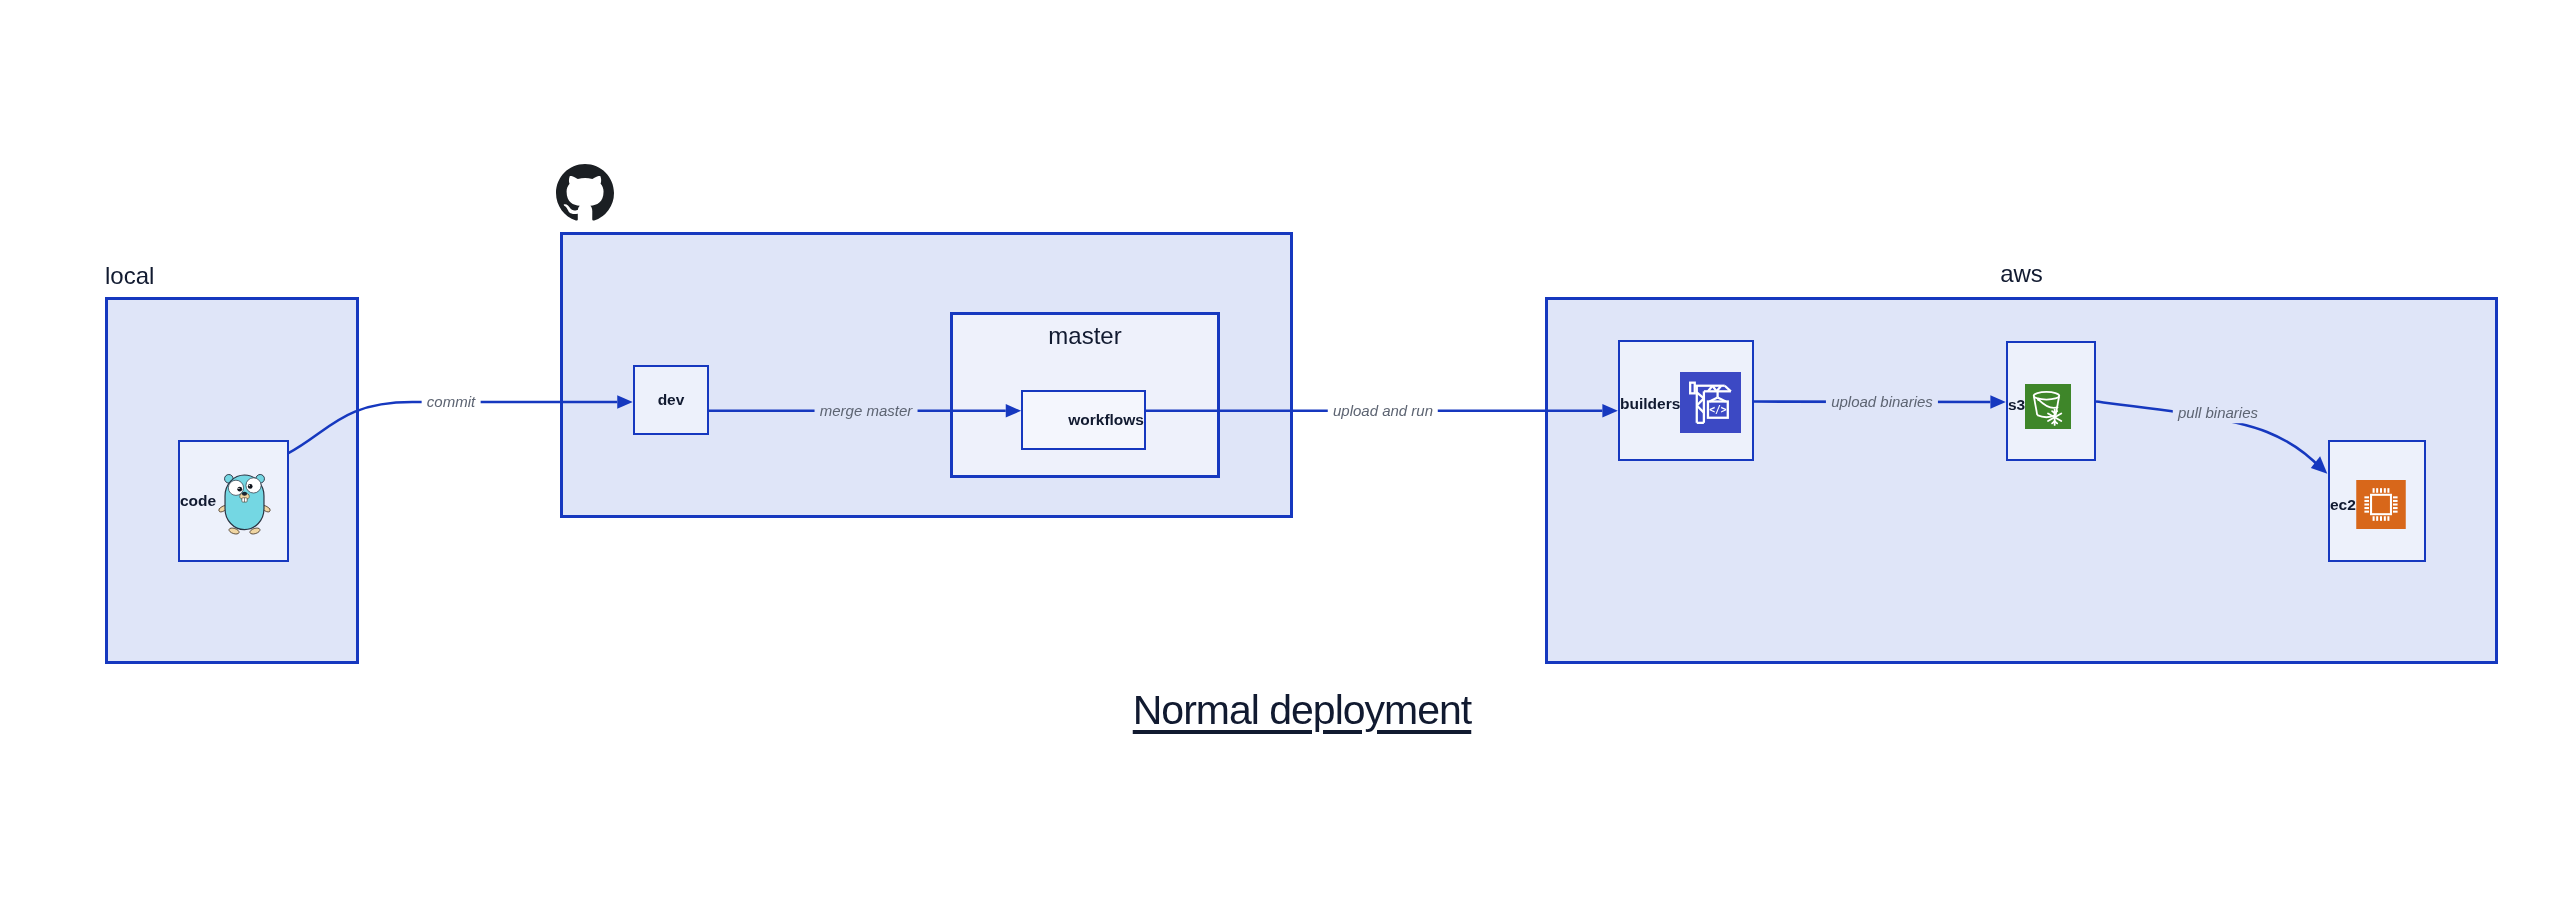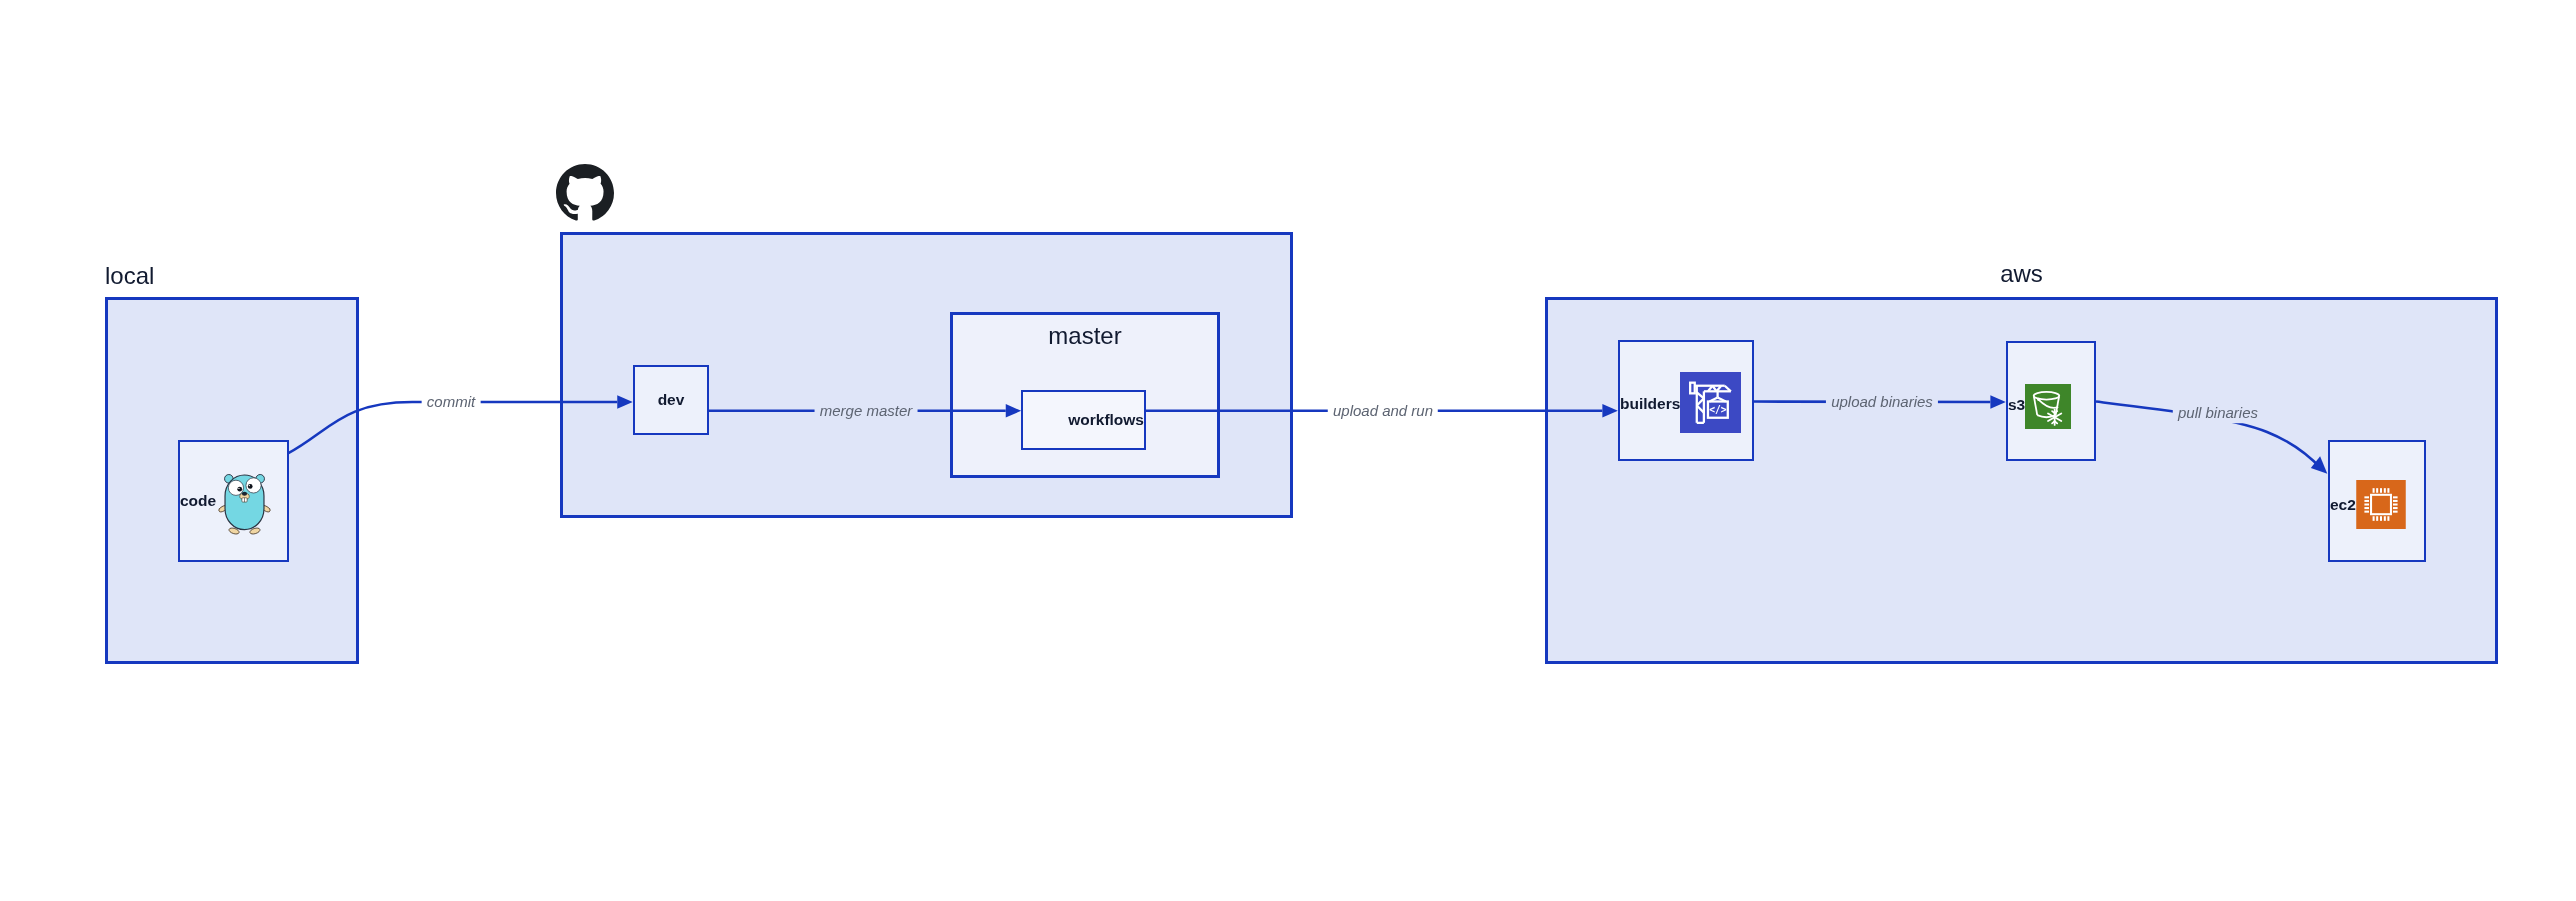--- a/index.html
+++ b/index.html
@@ -189,15 +189,16 @@
     <path d="M 4068 779 C 4200 795, 4330 810, 4400 838 C 4450 858, 4480 882, 4506 910"></path>
     <polygon points="4517,919 4485,908 4503,885"></polygon>
   </svg>
 
   <div class="edge-label on-white" style="left:451px;top:402px;">commit</div>
   <div class="edge-label on-group" style="left:866px;top:411px;">merge master</div>
   <div class="edge-label on-white" style="left:1383px;top:411px;">upload and run</div>
   <div class="edge-label on-group" style="left:1882px;top:402px;">upload binaries</div>
   <div class="edge-label on-group" style="left:2218px;top:413px;">pull binaries</div>
 
+  <div class="diagram-title">Normal deployment</div>
 
 </div>
 
 
 </body></html>

